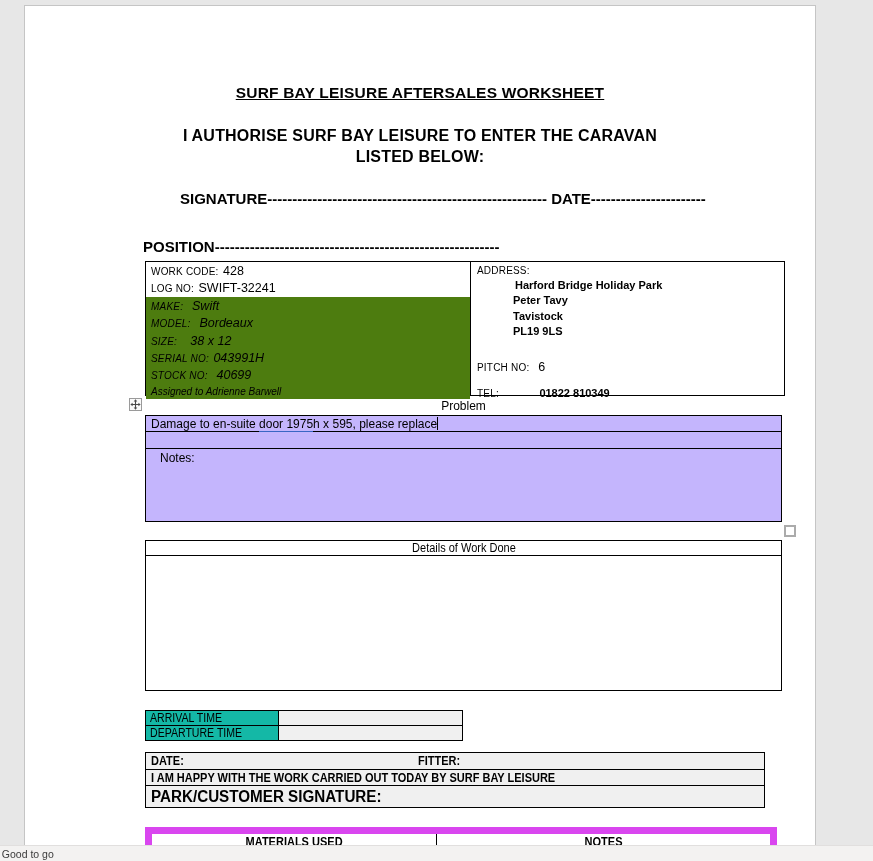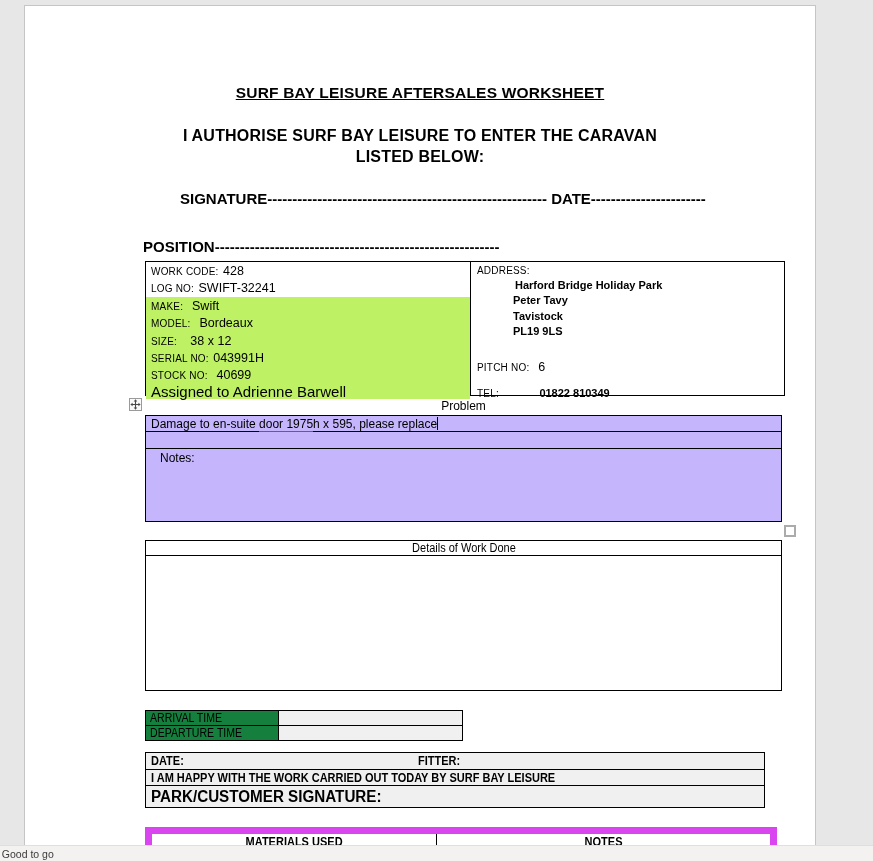--- a/index.html
+++ b/index.html
@@ -18,41 +18,41 @@
   .doc-title{font-size:15.5px;font-weight:bold;text-decoration:underline;letter-spacing:.2px;}
   .auth{font-size:16px;font-weight:bold;letter-spacing:.2px;}
   .sigline{font-size:15px;font-weight:bold;white-space:nowrap;}
   
   .info-table{border:1px solid #000;display:flex;}
   .info-left{width:325px;border-right:1px solid #000;box-sizing:border-box;}
   .info-right{flex:1;position:relative;}
   .iline{line-height:15.4px;padding-left:5px;white-space:nowrap;}
   .lbl{font-size:10px;letter-spacing:.2px;}
   .val{font-size:12.5px;}
-  .shade{background:#bef264;}
-  .assigned{font-size:15px;line-height:15px;}
+  .shade{background:#4d7c0f;font-style:italic;}
+  .assigned{font-size:10px;line-height:15px;}
   .addr-b{font-size:11px;font-weight:bold;line-height:15.2px;padding-left:36px;}
   
   .prob-header{font-size:12px;text-align:center;}
   .prow{box-sizing:border-box;border:1px solid #000;border-top:none;background:#c4b5fd;}
   .prow.first{border-top:1px solid #000;}
   .ptext{font-size:12px;padding:1px 0 0 5px;white-space:nowrap;}
   .flagged{border-bottom:3px double #3a66c4;}
   .cursor{display:inline-block;width:1px;height:13px;background:#000;vertical-align:-2px;}
   .notes-cell{font-size:12px;padding:2px 14px;}
   
   .dheader{box-sizing:border-box;border:1px solid #000;text-align:center;font-size:12.5px;}
   .dbox{box-sizing:border-box;border:1px solid #000;border-top:none;background:#fff;}
   .cond{display:inline-block;transform:scaleX(0.88);transform-origin:0 50%;white-space:nowrap;}
   .condc{display:inline-block;transform:scaleX(0.88);transform-origin:50% 50%;white-space:nowrap;}
   
   .times-table{border:1px solid #000;}
   .trow{display:flex;height:14px;}
   .trow + .trow{border-top:1px solid #000;}
-  .tlabel{width:133px;border-right:1px solid #000;font-size:12px;padding-left:4px;box-sizing:border-box;background:#15803d;}
+  .tlabel{width:133px;border-right:1px solid #000;font-size:12px;padding-left:4px;box-sizing:border-box;background:#14b8a6;}
   .tval{flex:1;background:#f0f0f0;}
   
   .signoff{border:1px solid #000;}
   .srow{background:#f0f0f0;box-sizing:border-box;position:relative;padding-left:40px;}
   .srow + .srow{border-top:1px solid #000;}
   .srow .b{font-size:12.5px;font-weight:bold;}
   .bigsig{font-size:16px;font-weight:bold;}
   
   .mat-table{border:7px solid #d946ef;}
   .mrow{display:flex;}

